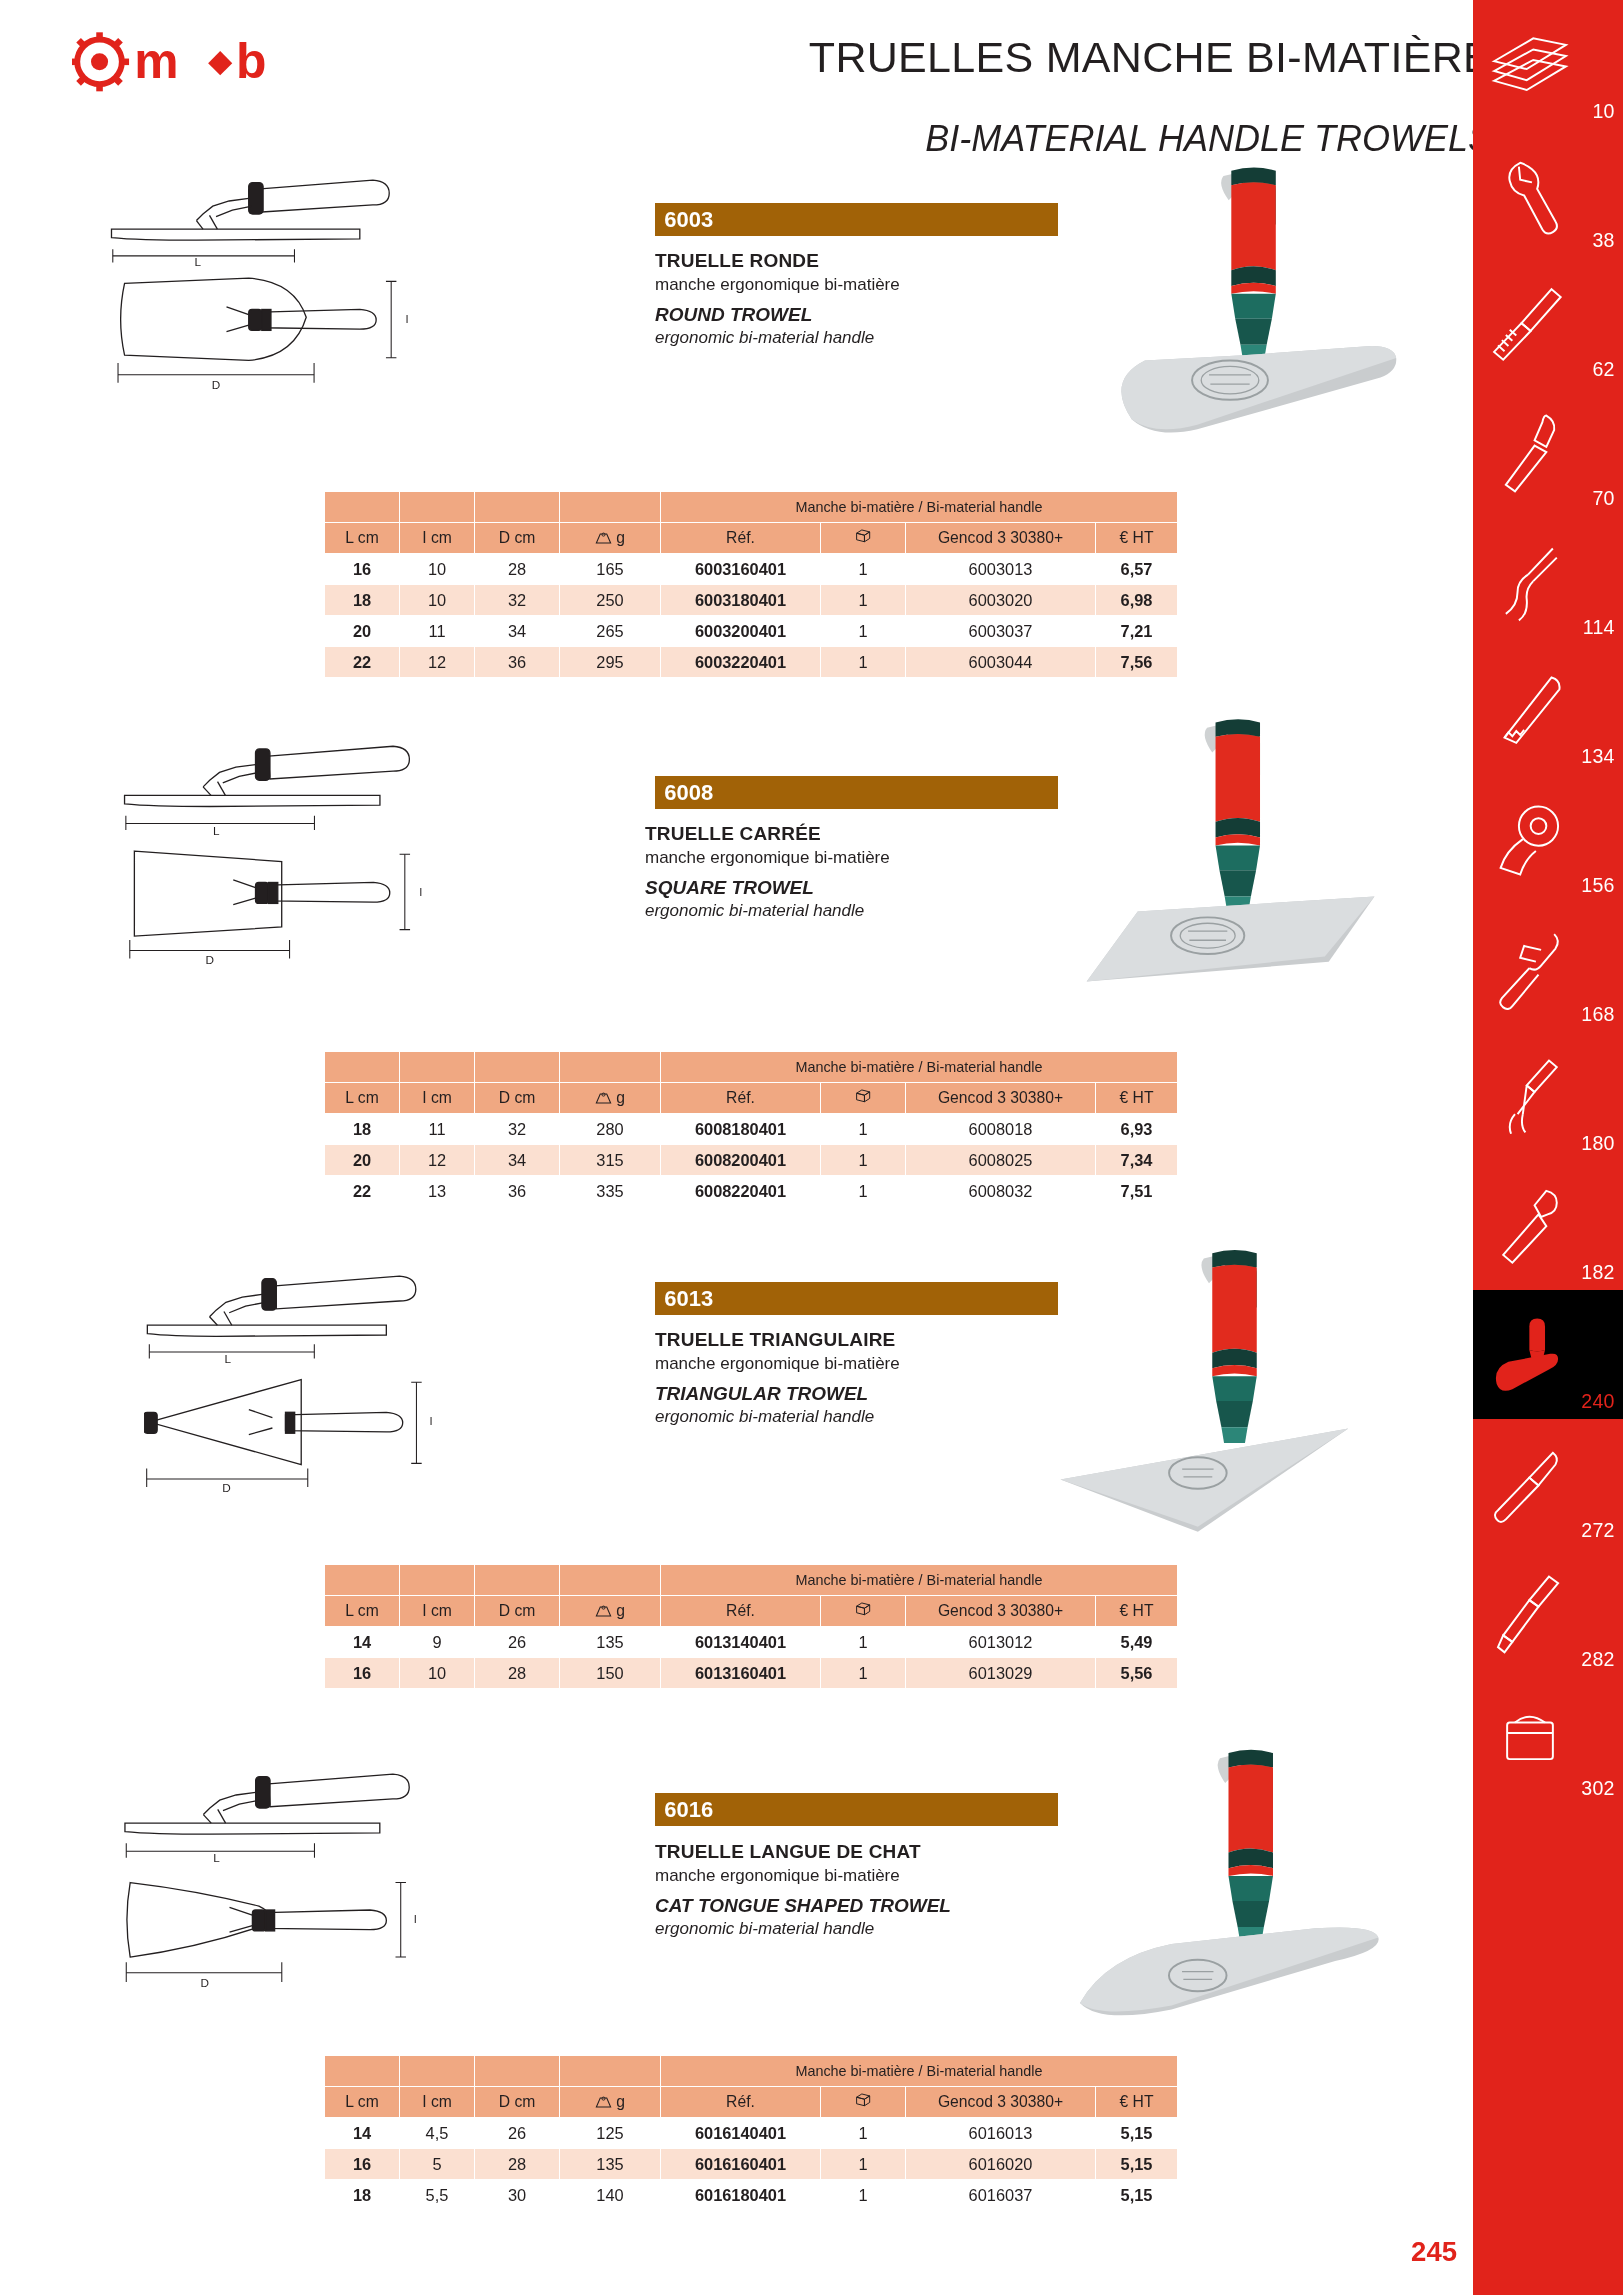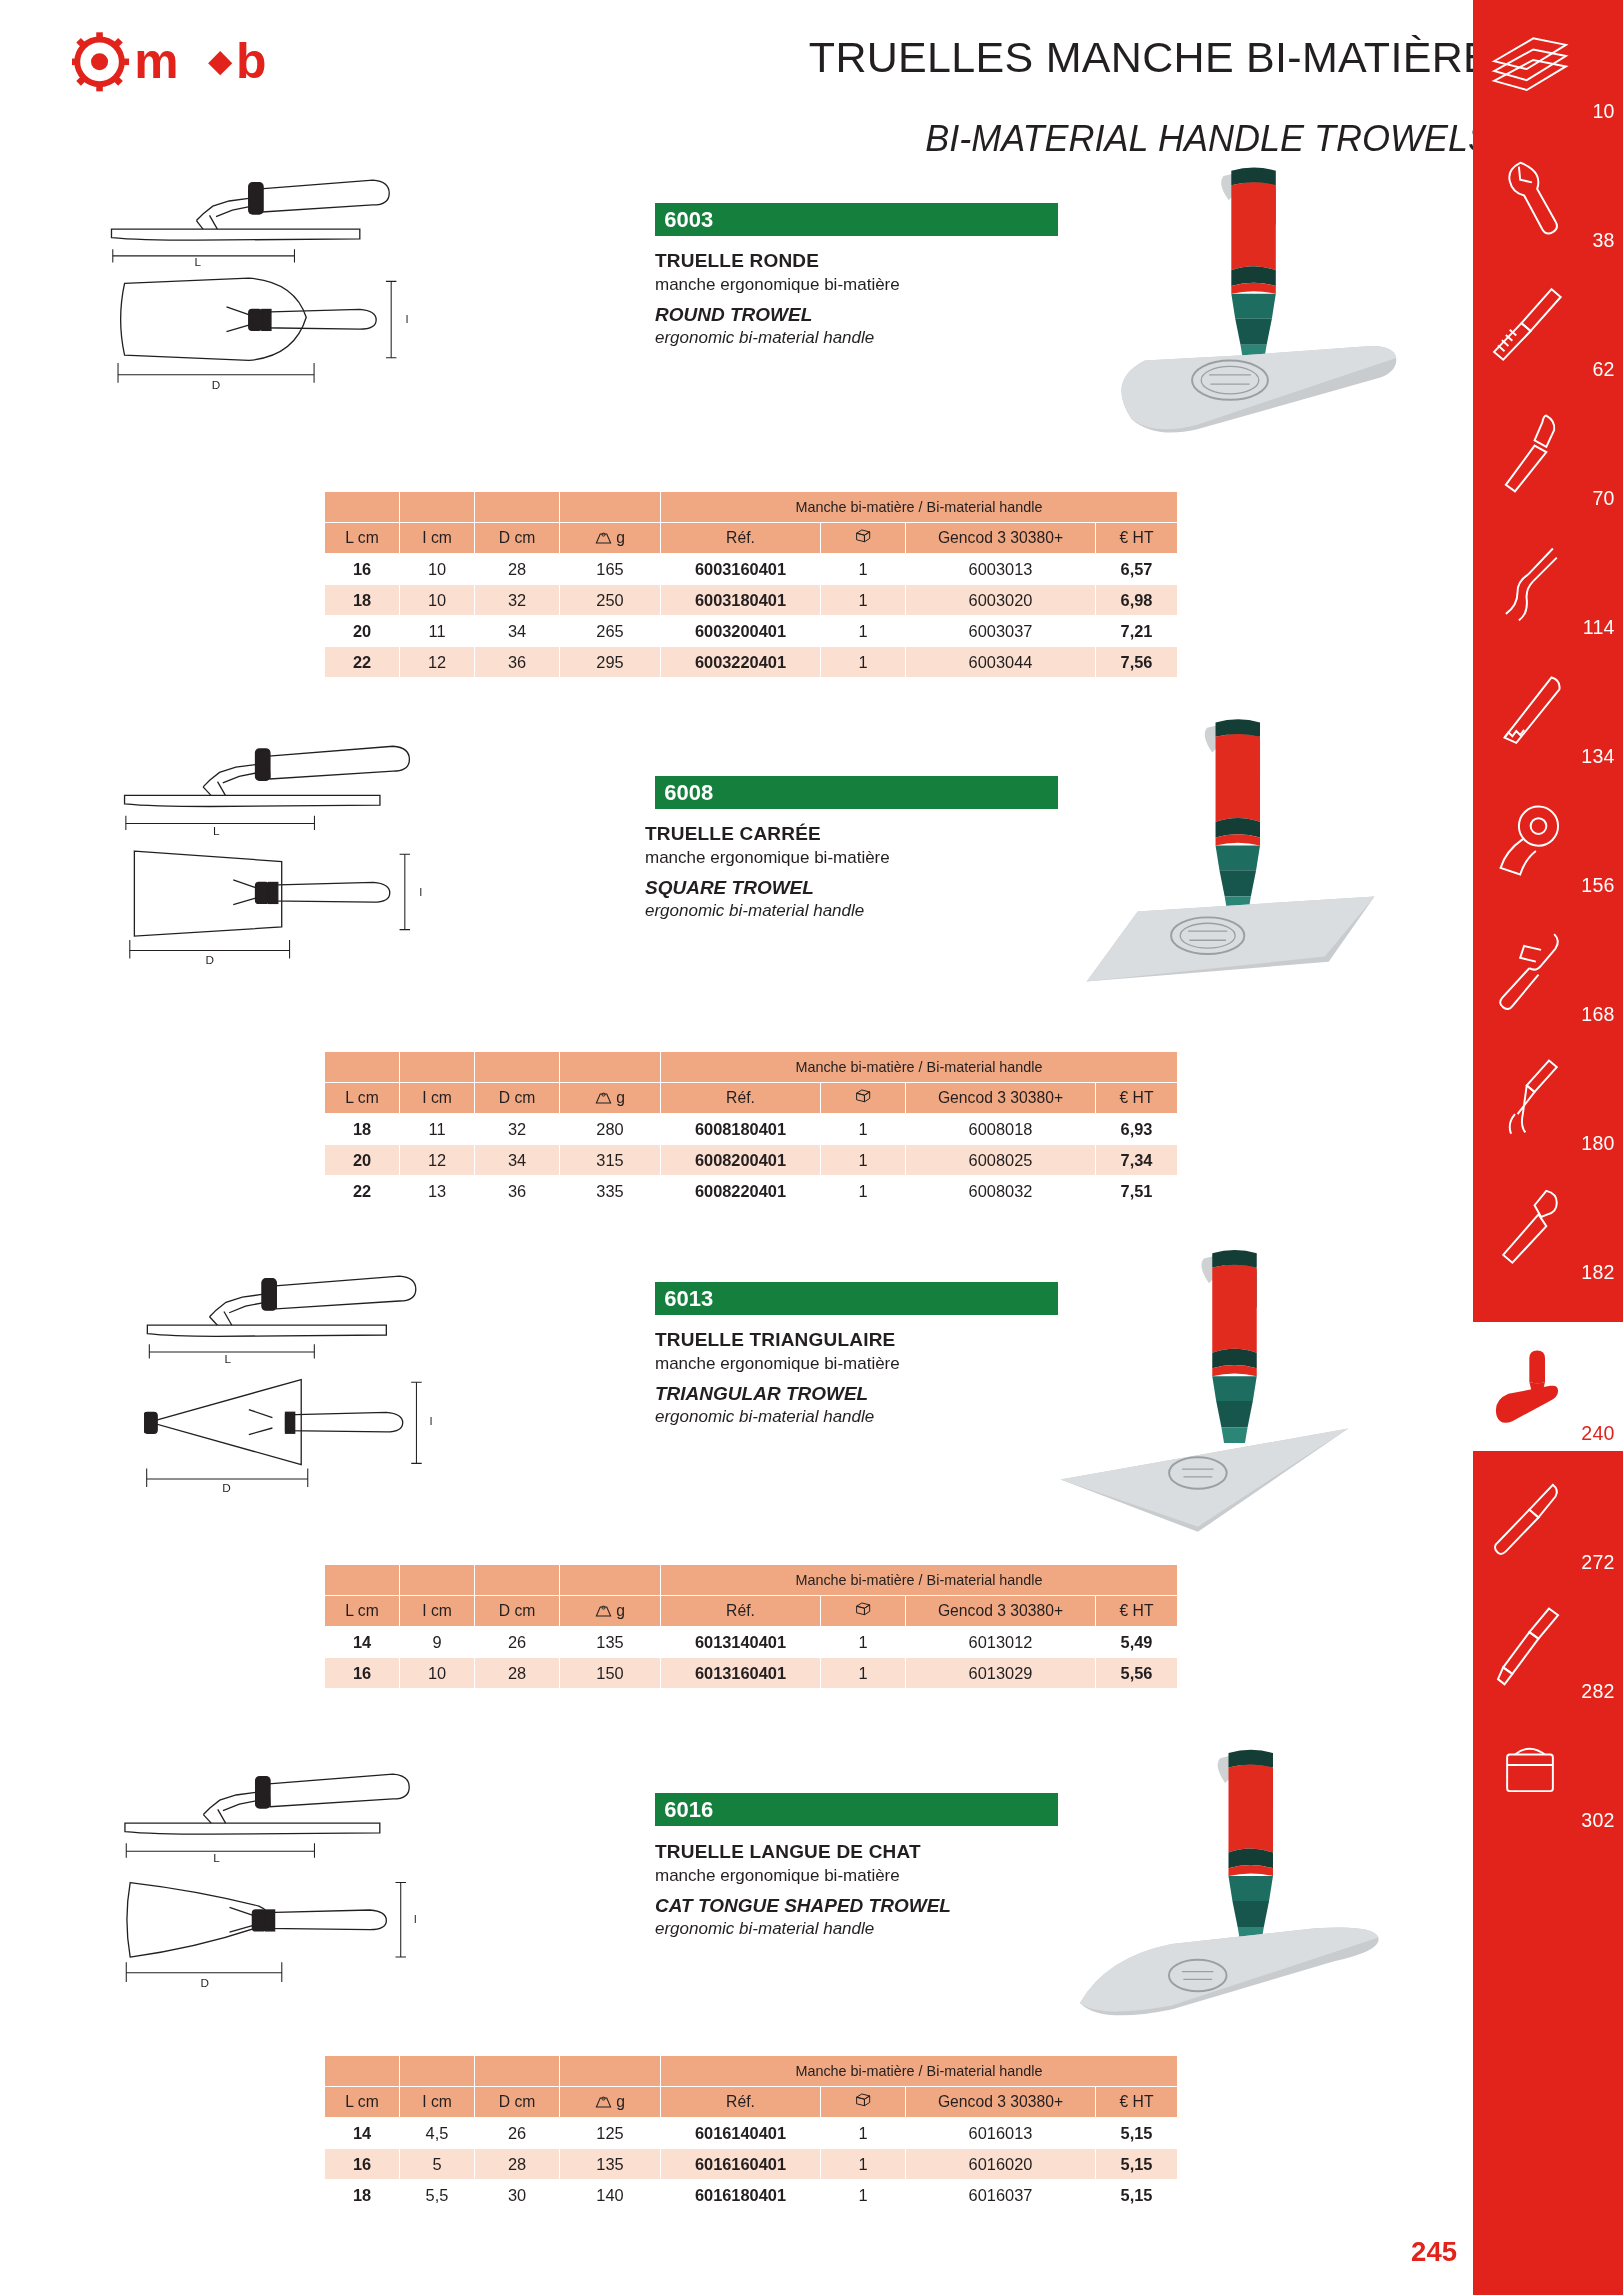--- a/index.html
+++ b/index.html
@@ -30,21 +30,21 @@
     align-items: stretch;
   }
   .sb-item {
     position: relative;
     height: 129px;
     display:flex;
     align-items:center;
     justify-content:flex-start;
     padding-left: 7.9px;
   }
-  .sb-item.current { background:#ffffff;margin-top:32px; }
+  .sb-item.current { background:#000000; }
   .sb-num {
     position:absolute;
     right: 9.2px; bottom: 6.5px;
     color: #ffffff;
     font-size: 19.6px;
     font-weight: normal;
     letter-spacing: 0.3px;
   }
   .sb-item.current .sb-num { color: #e1231b; }
   .sb-ico { width: 98px; height: 85px; display:block; }
@@ -62,21 +62,21 @@
     font-weight: 400;
   }
   .title-en {
     position:absolute; left: 458px; top: 118px; width: 1034px;
     text-align: right;
     font-size: 36px; color:#231f20; font-style: italic;
     font-weight: 400;
   }
   .ref-bar {
     position:absolute;
-    background:#15803d;
+    background:#a16207;
     color:#ffffff;
     font-weight:bold;
     font-size: 22px;
     line-height: 33px;
     padding-left: 9.2px;
     width: 403px; height: 33px;
   }
   .desc { position:absolute; }
   .desc .n1 { font-size: 19px; font-weight: bold; color:#231f20; letter-spacing:0.2px; }
   .desc .n2 { font-size: 17px; color:#231f20; margin-top: 2.6px; }

